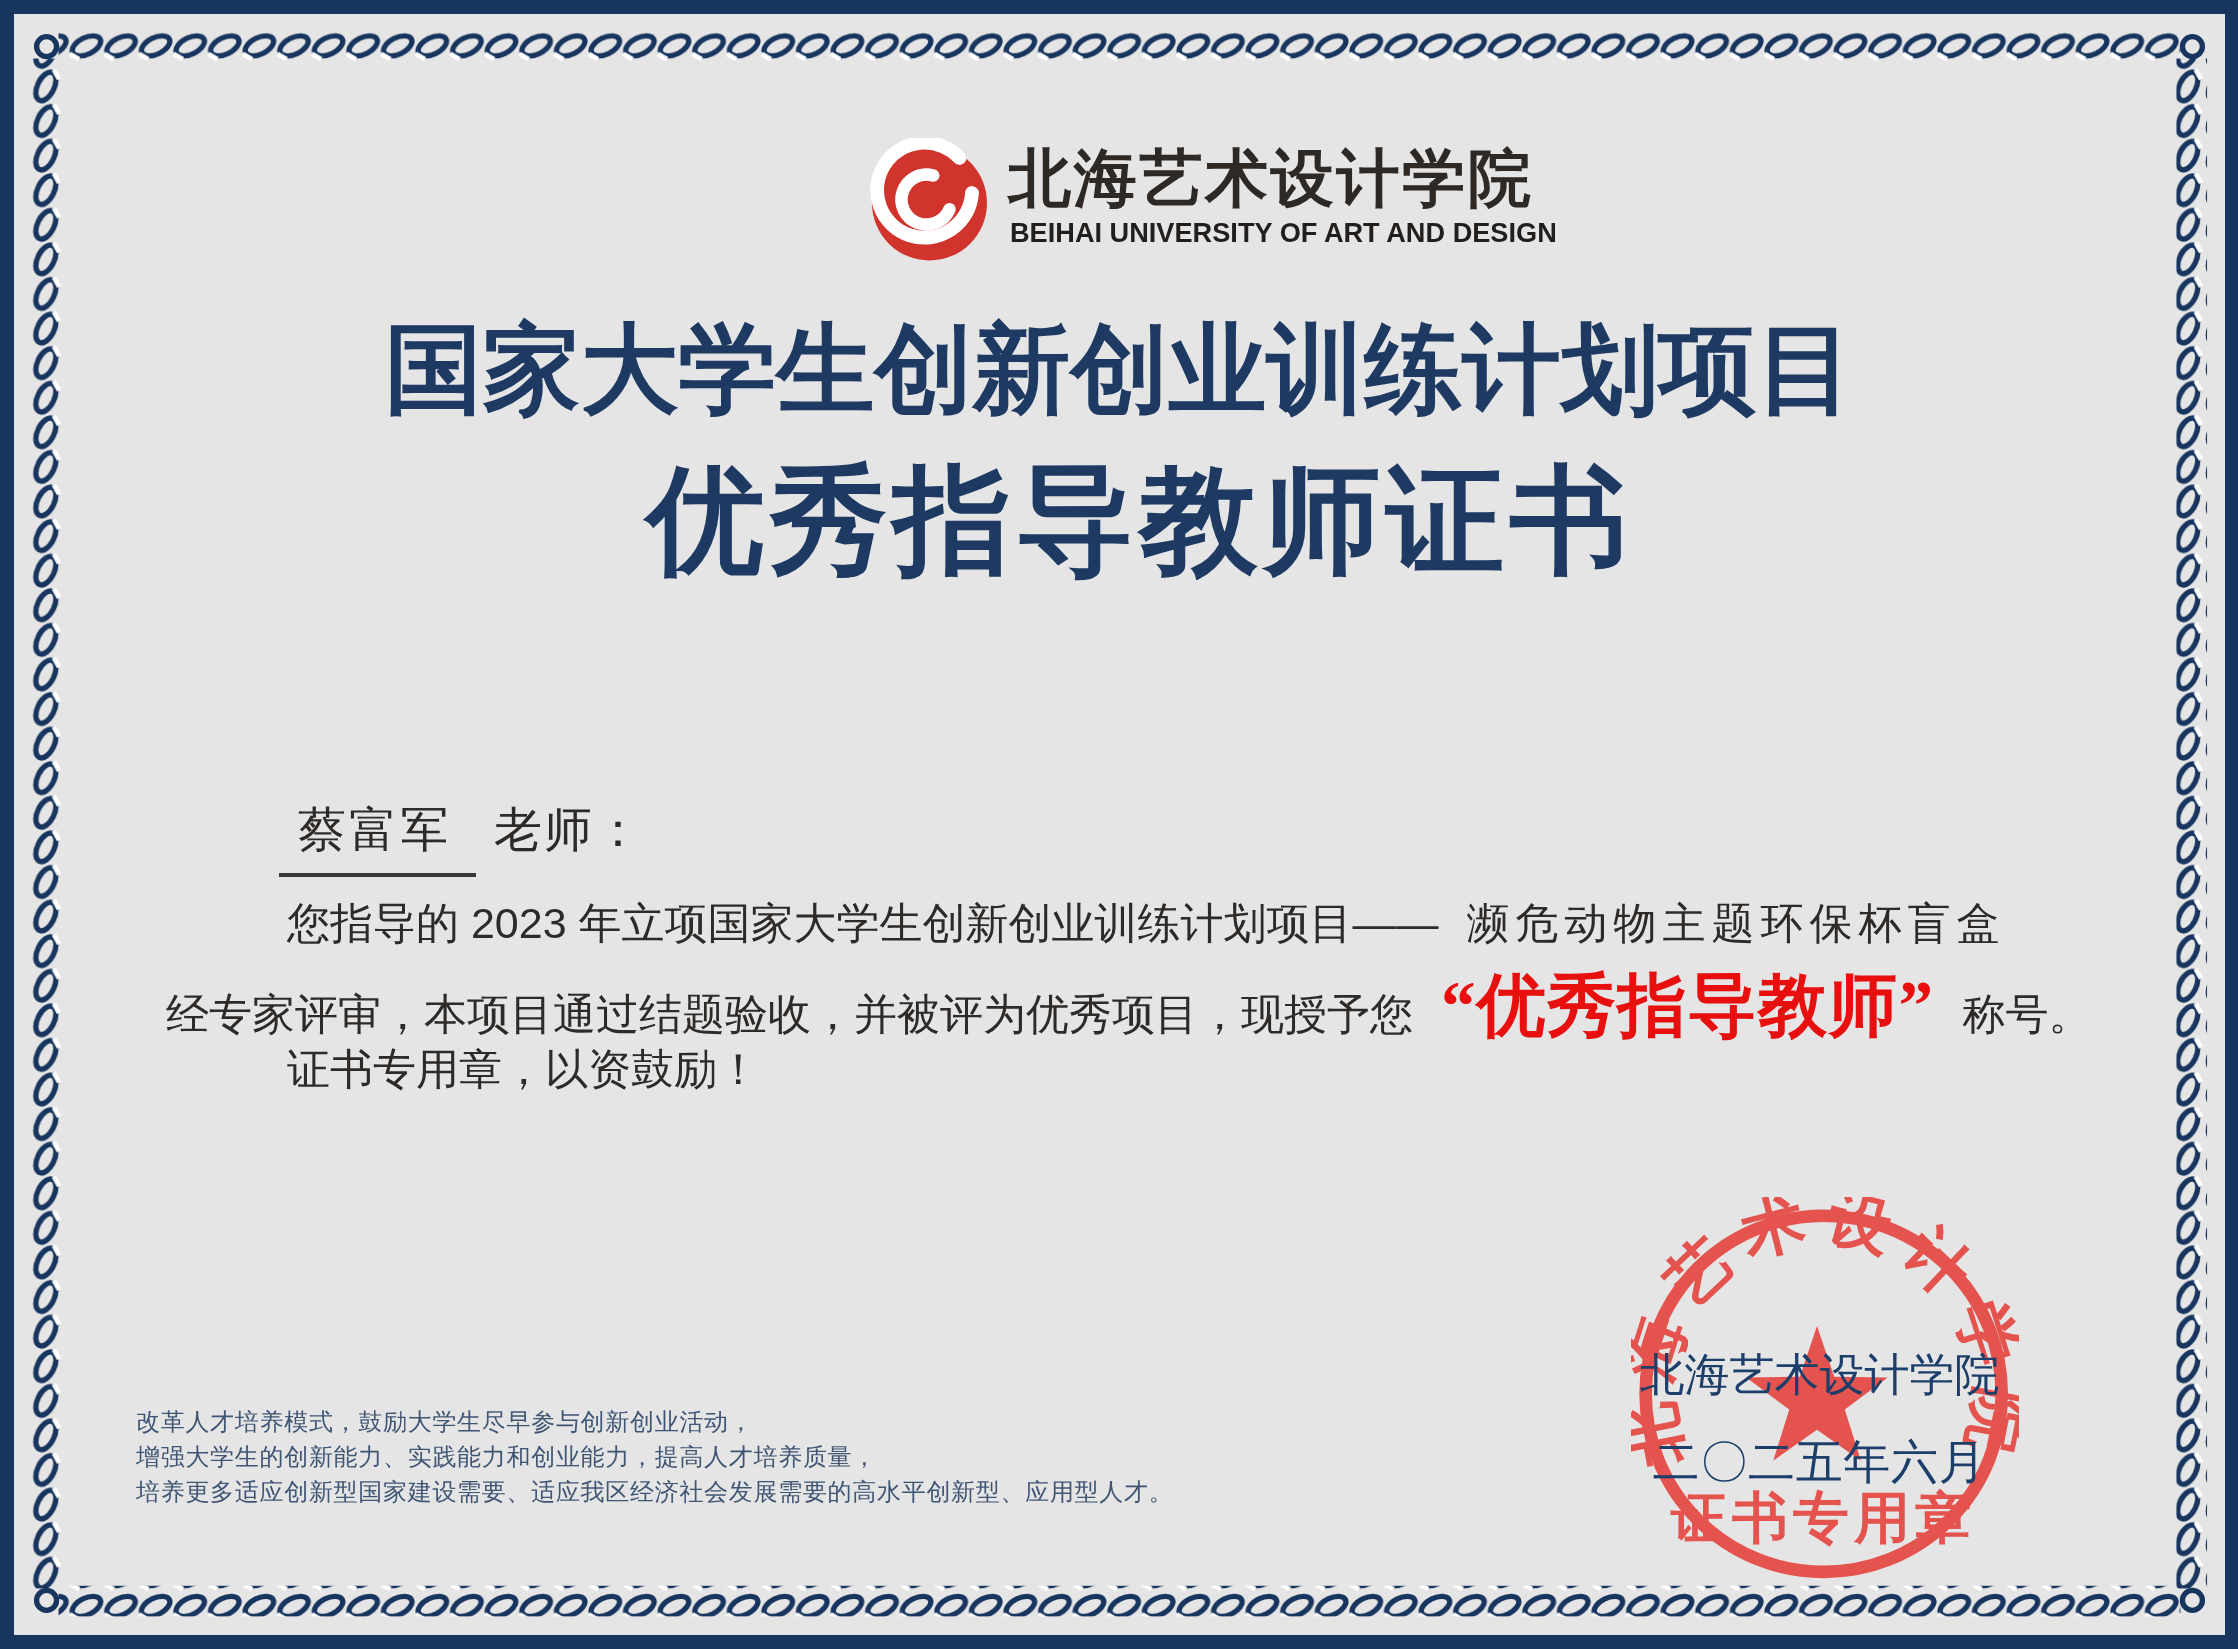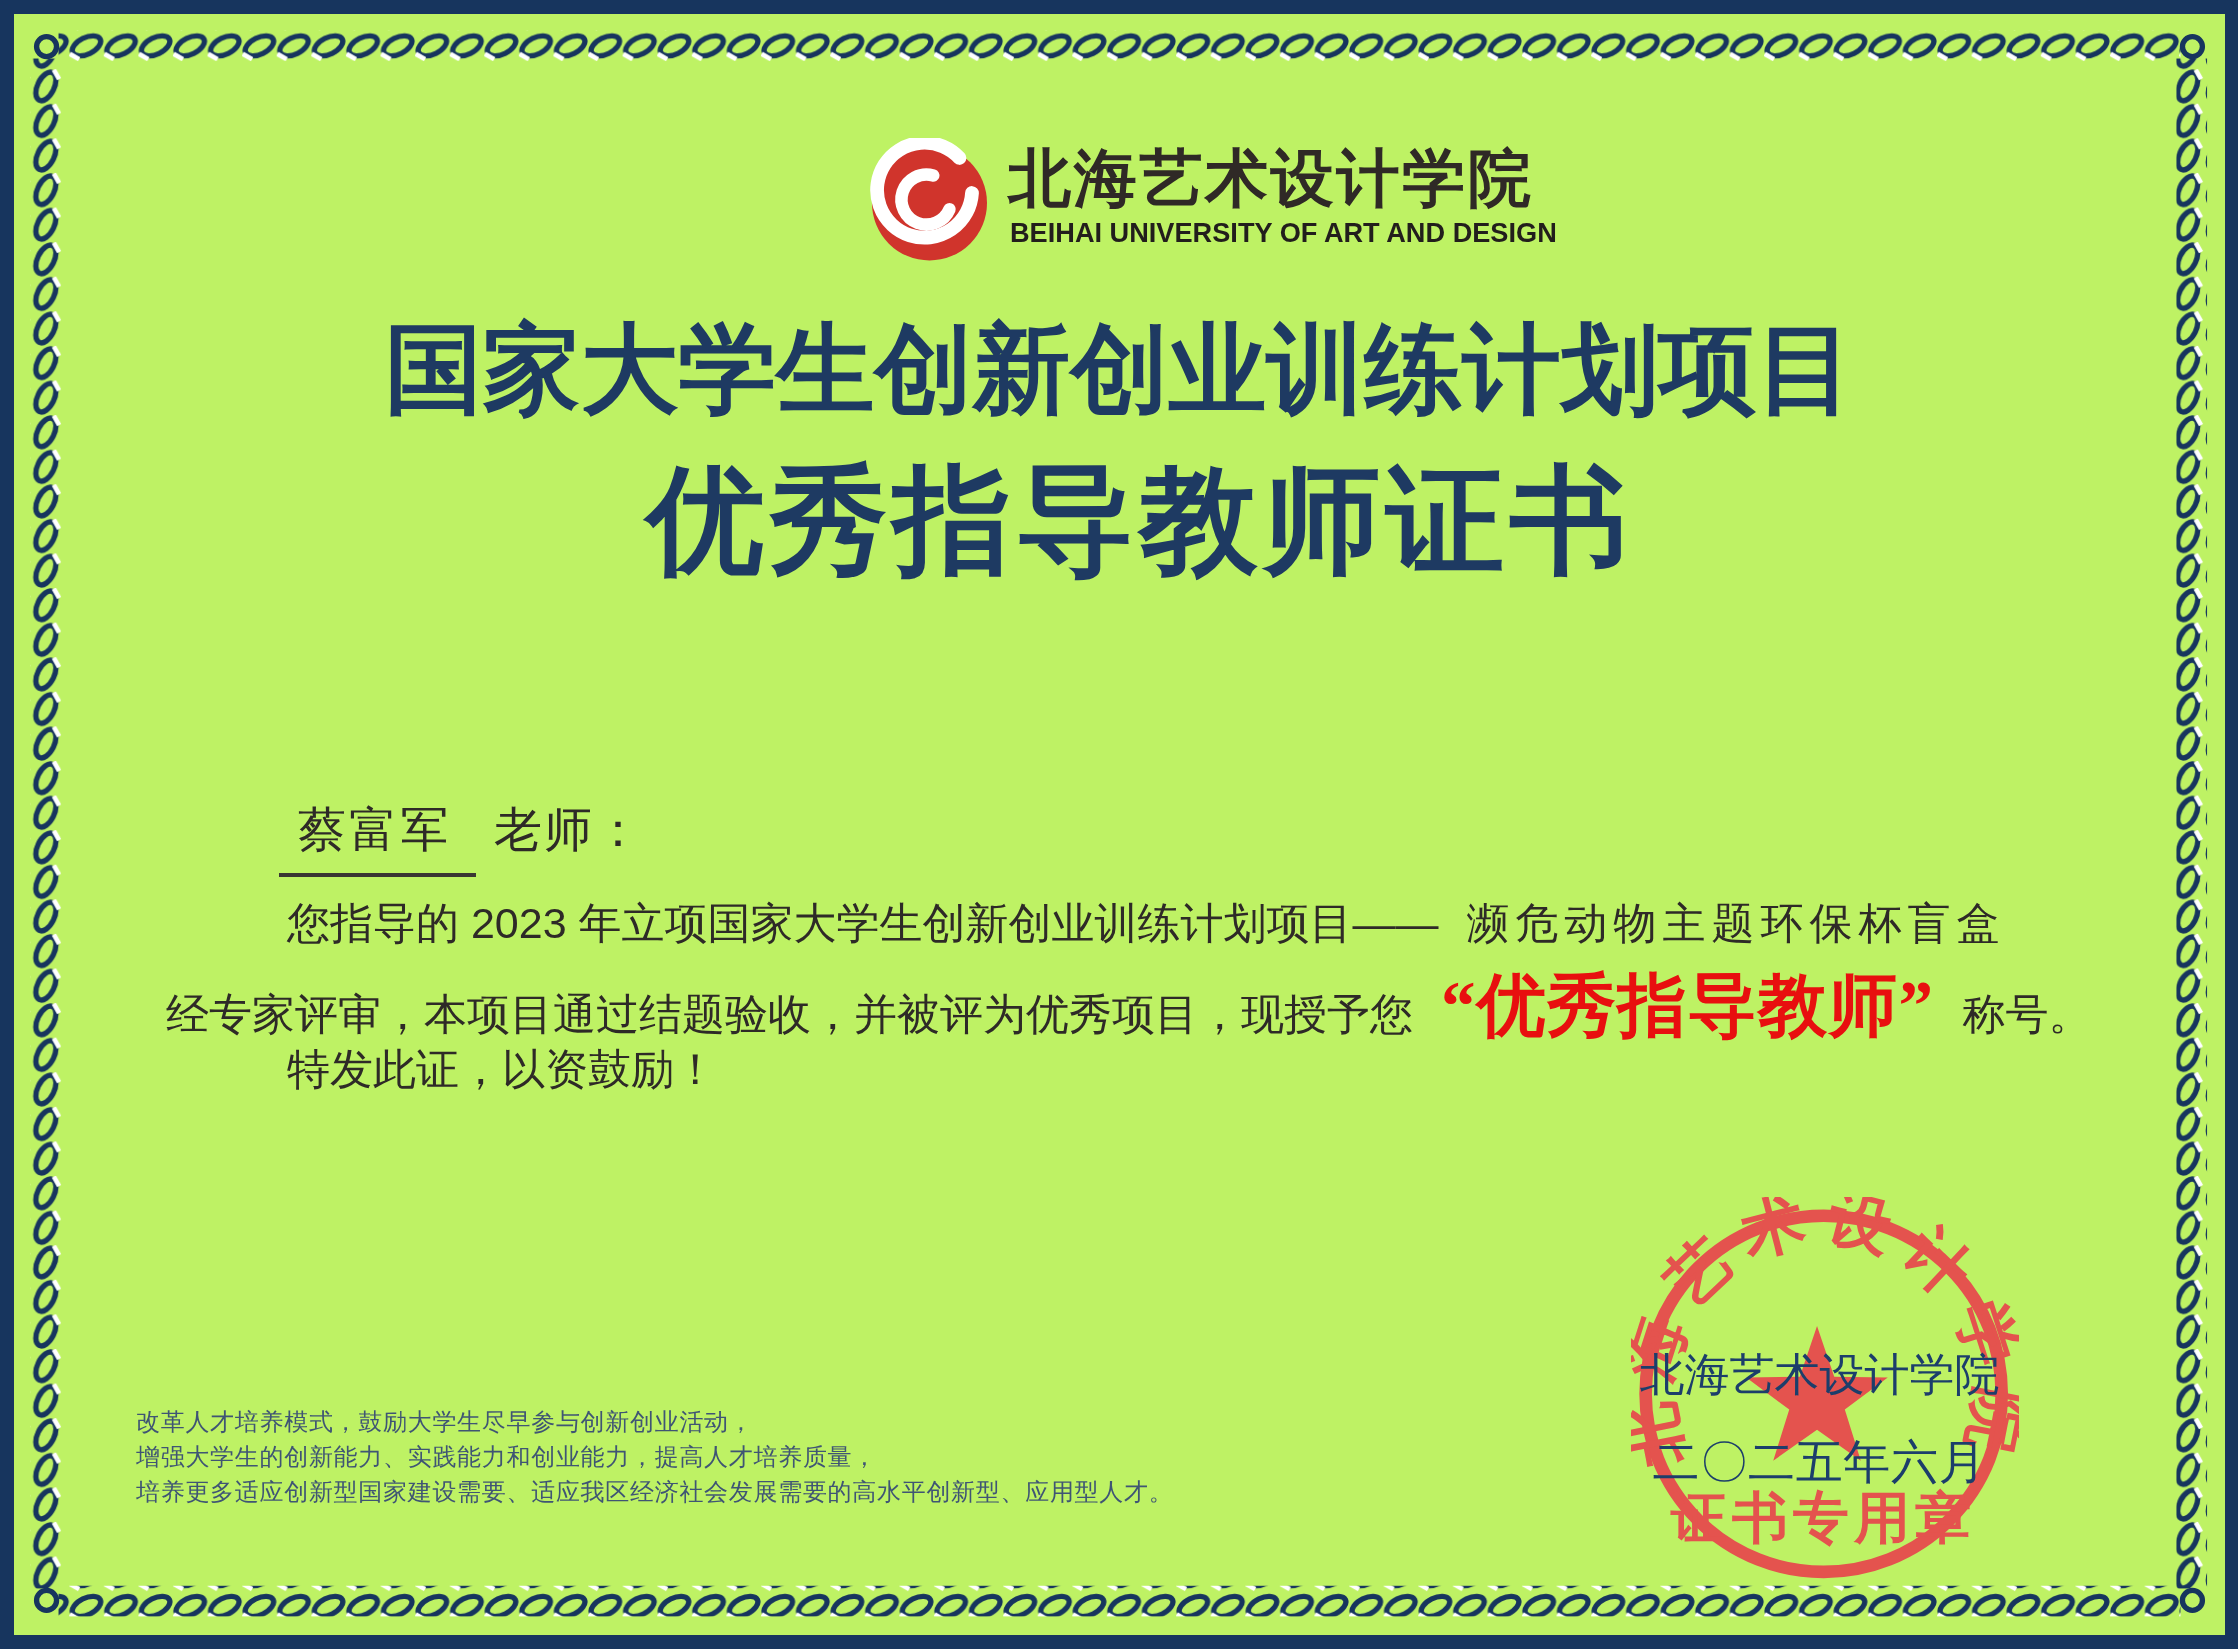--- a/index.html
+++ b/index.html
@@ -1,19 +1,19 @@
 <!DOCTYPE html>
 <html style="font-size:10.6px"><head>
 <meta charset="utf-8">
 <style>
   html,body{margin:0;padding:0;background:#ffffff;}
   .certificate{
     position:relative;
     width:2239px;height:1649px;
-    background:#bef264;
+    background:#e5e5e5;
     overflow:hidden;
     font-family:"Liberation Sans","DejaVu Sans",sans-serif;
   }
   
   .outer-frame{
     position:absolute;inset:0;
     border:14.6px solid #17355e;
     box-sizing:border-box;
     pointer-events:none;
   }
@@ -119,21 +119,21 @@
   <div class="name-underline"></div>
 
   <div class="body-line line-2">
     <span>您指导的 2023 年立项国家大学生创新创业训练计划项目——</span><span class="project-name">濒危动物主题环保杯盲盒</span>
   </div>
 
   <div class="body-line line-3">
     <span>经专家评审，本项目通过结题验收，并被评为优秀项目，现授予您</span><span class="award-red">“优秀指导教师”</span><span>称号。</span>
   </div>
 
-  <div class="body-line line-4">特发此证，以资鼓励！</div>
+  <div class="body-line line-4">证书专用章，以资鼓励！</div>
 
   <div class="footnote">
     <div>改革人才培养模式，鼓励大学生尽早参与创新创业活动，</div>
     <div>增强大学生的创新能力、实践能力和创业能力，提高人才培养质量，</div>
     <div>培养更多适应创新型国家建设需要、适应我区经济社会发展需要的高水平创新型、应用型人才。</div>
   </div>
 
   <svg class="seal-svg" viewBox="0 0 584 600">
     <defs>
       <path id="sealArc" d="M 81.6,393 A 230,230 0 1 1 498.4,393" fill="none"></path>

